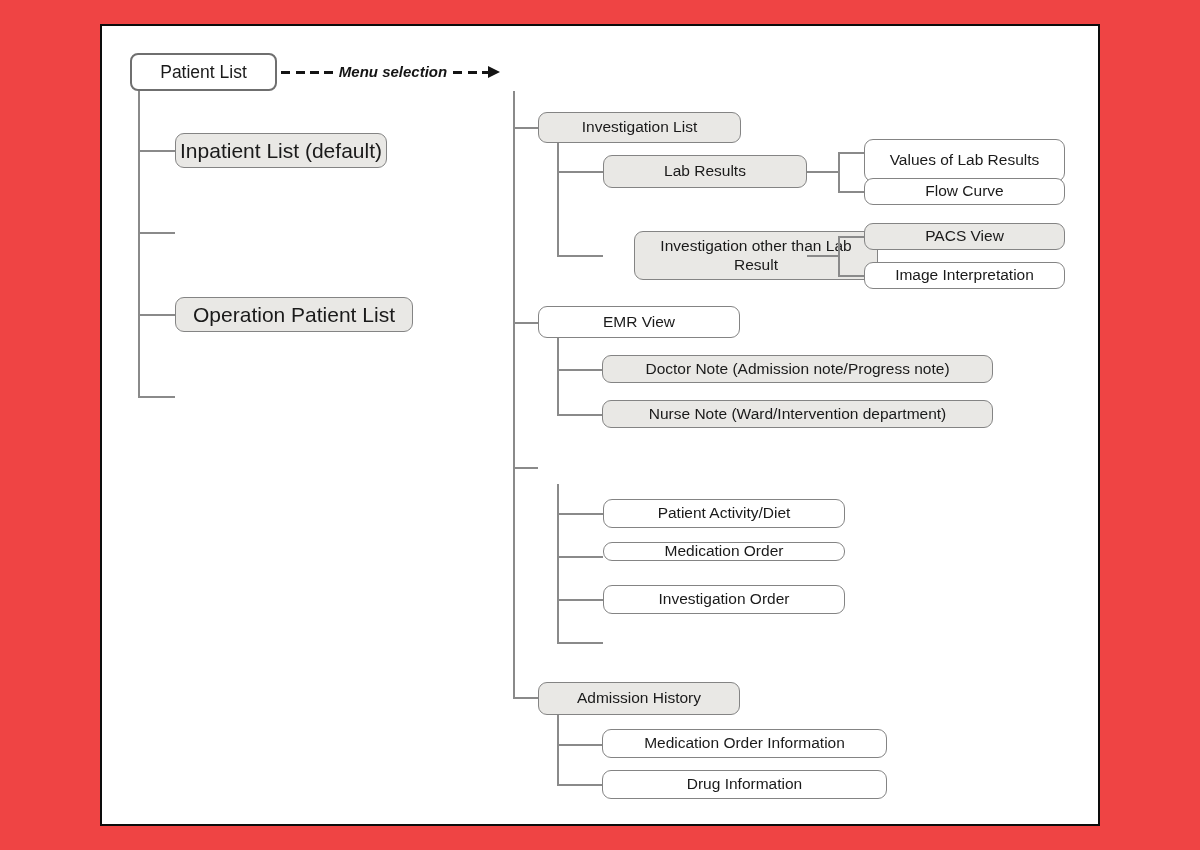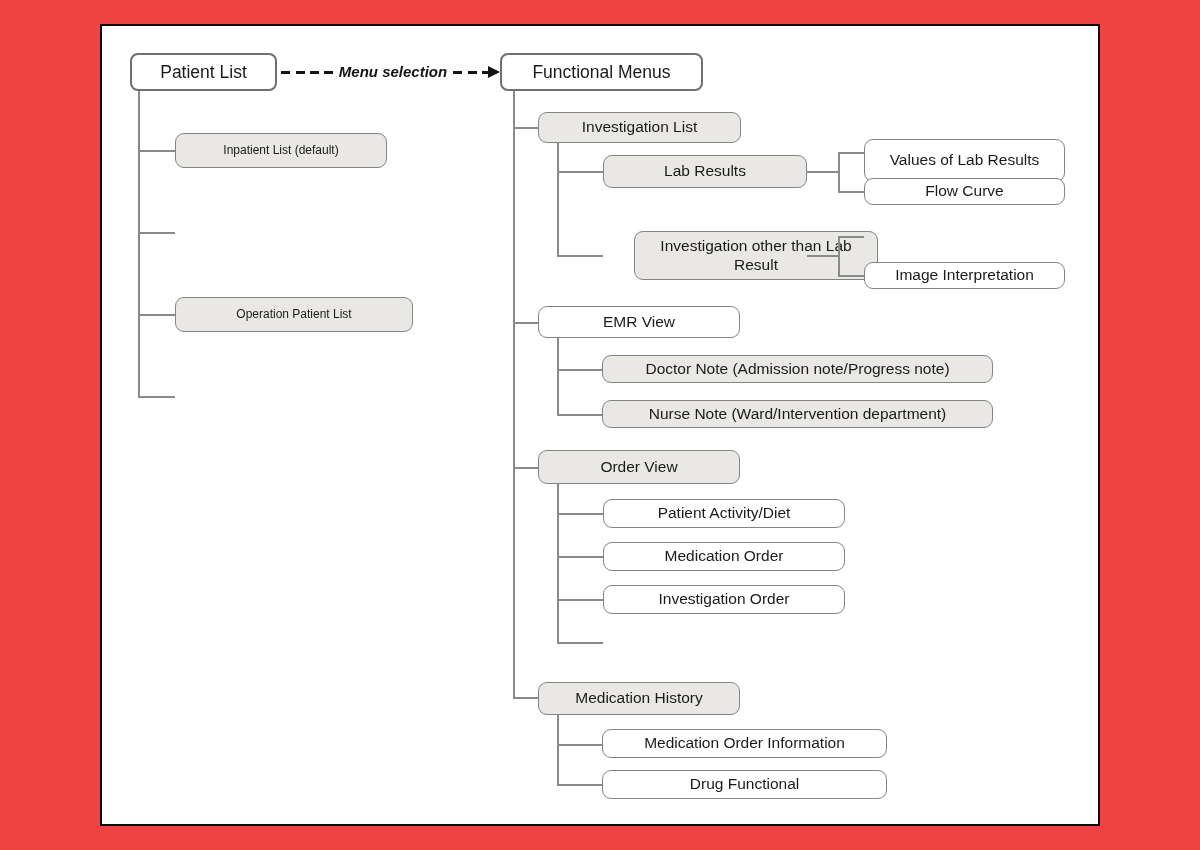--- a/index.html
+++ b/index.html
@@ -44,21 +44,21 @@
     padding: 0 8px;
     white-space: nowrap;
   }
   .node.gray { background: var(--fill_gray); }
   .node.title {
     border-width: 2.5px;
     border-color: var(--title_border);
     font-size: 17.5px;
     border-radius: 8px;
   }
-  .node.lv1 { font-size: 12px; }
+  .node.lv1 { font-size: 21px; }
   .node.wrap { white-space: normal; }
   .vline, .hline { position: absolute; background: var(--line_color); }
   .vline { width: 1.6px; }
   .hline { height: 1.6px; }
   .dash {
     position: absolute;
     height: 2.6px;
     background: repeating-linear-gradient(90deg, var(--arrow_color) 0 9px, transparent 9px 14.5px);
   }
   .arrowhead {
@@ -84,21 +84,20 @@
 <div class="page">
   <div class="frame"></div>
 
   <div class="node title" style="left:130px;top:53px;width:147px;height:38px">Patient List</div>
 
   <div class="dash" style="left:281px;top:71px;width:52px"></div>
   <div class="arrow-label" style="left:333px;top:63px;width:120px">Menu selection</div>
   <div class="dash" style="left:453px;top:71px;width:36px"></div>
   <div class="arrowhead" style="left:488px;top:66px"></div>
 
-  <div class="node title" style="left:500px;top:53px;width:203px;height:38px">Functional Menus</div>
 
   <div class="vline" style="left:138px;top:91px;height:306px"></div>
   <div class="hline" style="left:138px;top:150px;width:37px"></div>
   <div class="hline" style="left:138px;top:232px;width:37px"></div>
   <div class="hline" style="left:138px;top:314px;width:37px"></div>
   <div class="hline" style="left:138px;top:396px;width:37px"></div>
 
   <div class="node gray lv1" style="left:175px;top:133px;width:212px;height:35px">Inpatient List (default)</div>
   <div class="node gray lv1" style="left:175px;top:297px;width:238px;height:35px">Operation Patient List</div>
 
@@ -123,44 +122,44 @@
   <div class="hline" style="left:838px;top:191px;width:26px"></div>
 
   <div class="node" style="left:864px;top:139px;width:201px;height:43px">Values of Lab Results</div>
   <div class="node" style="left:864px;top:178px;width:201px;height:27px">Flow Curve</div>
 
   <div class="hline" style="left:807px;top:255px;width:31px"></div>
   <div class="vline" style="left:838px;top:236px;height:39px"></div>
   <div class="hline" style="left:838px;top:236px;width:26px"></div>
   <div class="hline" style="left:838px;top:275px;width:26px"></div>
 
+  <div class="node gray" style="left:864px;top:223px;width:201px;height:27px">PACS View</div>
   <div class="node" style="left:864px;top:262px;width:201px;height:27px">Image Interpretation</div>
 
   <div class="node" style="left:538px;top:306px;width:202px;height:32px">EMR View</div>
 
   <div class="vline" style="left:557px;top:338px;height:76px"></div>
   <div class="hline" style="left:557px;top:369px;width:45px"></div>
   <div class="hline" style="left:557px;top:414px;width:45px"></div>
 
   <div class="node gray" style="left:602px;top:400px;width:391px;height:28px">Nurse Note (Ward/Intervention department)</div>
   <div class="node gray" style="left:602px;top:355px;width:391px;height:28px">Doctor Note (Admission note/Progress note)</div>
 
-  <div class="node gray" style="left:538px;top:450px;width:202px;height:34px">Order View</div>
 
   <div class="vline" style="left:557px;top:484px;height:158px"></div>
   <div class="hline" style="left:557px;top:513px;width:46px"></div>
   <div class="hline" style="left:557px;top:556px;width:46px"></div>
   <div class="hline" style="left:557px;top:599px;width:46px"></div>
   <div class="hline" style="left:557px;top:642px;width:46px"></div>
 
   <div class="node" style="left:603px;top:499px;width:242px;height:29px">Patient Activity/Diet</div>
-  <div class="node" style="left:603px;top:542px;width:242px;height:29px">Medication Order</div>
+  <div class="node" style="left:603px;top:542px;width:242px;height:19px">Medication Order</div>
   <div class="node" style="left:603px;top:585px;width:242px;height:29px">Investigation Order</div>
 
-  <div class="node gray" style="left:538px;top:682px;width:202px;height:33px">Medication History</div>
+  <div class="node gray" style="left:538px;top:682px;width:202px;height:33px">Admission History</div>
 
   <div class="vline" style="left:557px;top:715px;height:69px"></div>
   <div class="hline" style="left:557px;top:744px;width:45px"></div>
   <div class="hline" style="left:557px;top:784px;width:45px"></div>
 
   <div class="node" style="left:602px;top:729px;width:285px;height:29px">Medication Order Information</div>
-  <div class="node" style="left:602px;top:770px;width:285px;height:29px">Drug Functional</div>
+  <div class="node" style="left:602px;top:770px;width:285px;height:29px">Drug Information</div>
 </div>
 
 </body></html>

